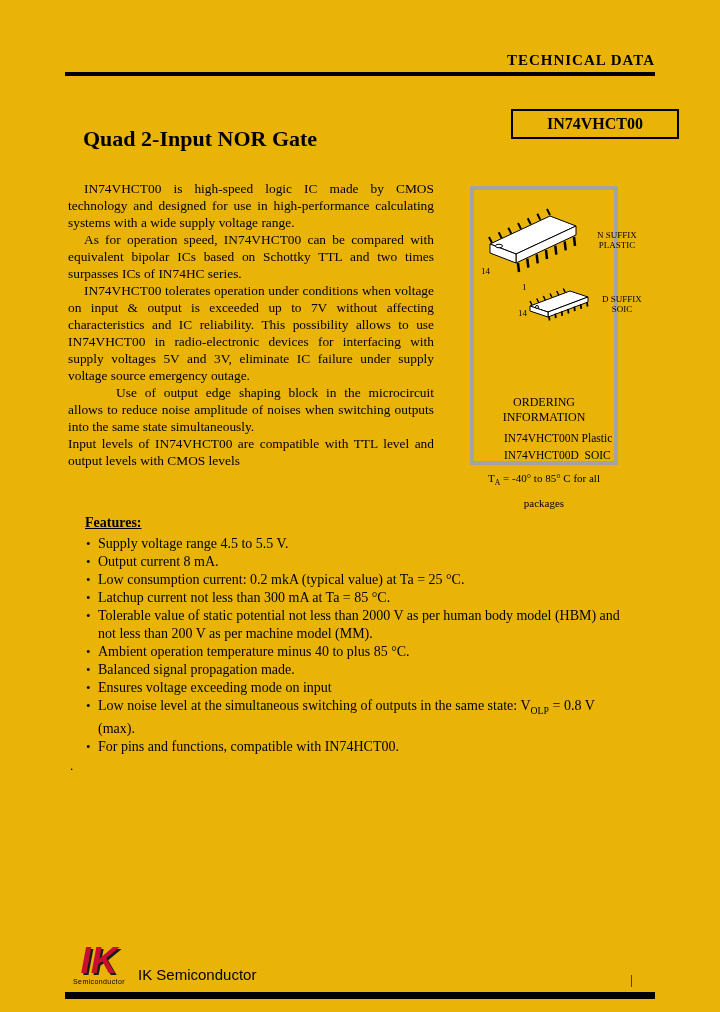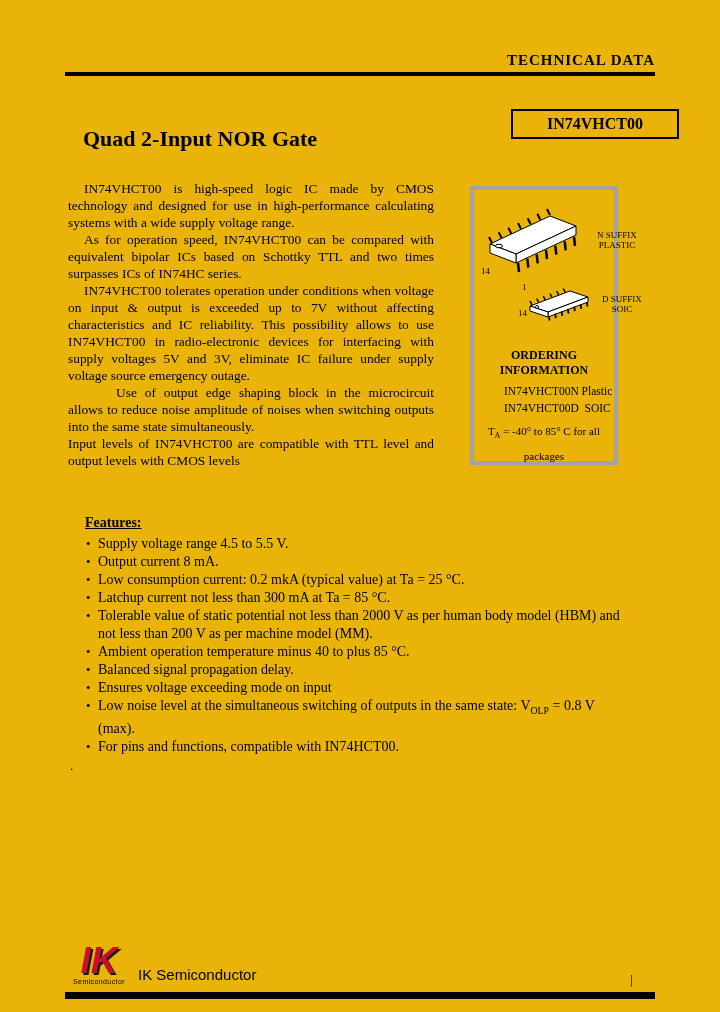--- a/index.html
+++ b/index.html
@@ -33,21 +33,21 @@
 
   .package-box {
     position:absolute; left:470px; top:186px; width:148px; height:279px;
     border:4px solid #a3a3a3;
   }
   .pkg-label { position:absolute; font-size:9px; line-height:10px; text-align:center; }
   .pin-num { position:absolute; font-size:9px; }
   .pkg-svg { position:absolute; }
 
   .ordering { position:absolute; left:0; right:0; top:158px; text-align:center; }
-  .ordering-title { font-size:12px; font-weight:bold; margin-bottom:5px; }
+  .ordering-title { font-size:12px; font-weight:normal; margin-bottom:5px;margin-top:47px; }
   .ordering-line { font-size:11.5px; line-height:17px; text-align:left; padding-left:30px; white-space:pre; }
   .temp-note { font-size:11px; line-height:20px; margin-top:4px; }
 
   .features {
     position:absolute; left:85px; top:514px; width:546px;
     font-size:14px; line-height:18px;
   }
   .features-heading { font-weight:bold; margin-bottom:3px;text-decoration:underline; }
   ul.feat { list-style:none; }
   ul.feat li { position:relative; padding-left:13px; text-align:left; }
@@ -137,21 +137,21 @@
 
   <div class="features">
     <div class="features-heading">Features:</div>
     <ul class="feat">
       <li>Supply voltage range 4.5 to 5.5 V.</li>
       <li>Output current 8 mA.</li>
       <li>Low consumption current: 0.2 mkA (typical value) at Ta = 25 °C.</li>
       <li>Latchup current not less than 300 mA at Ta = 85 °C.</li>
       <li>Tolerable value of static potential not less than 2000 V as per human body model (HBM) and not less than 200 V as per machine model (MM).</li>
       <li>Ambient operation temperature minus 40 to plus 85 °C.</li>
-      <li>Balanced signal propagation delay.</li>
+      <li>Balanced signal propagation made.</li>
       <li>Ensures voltage exceeding mode on input</li>
       <li><span>Low noise level at the simultaneous switching of outputs in the same state: V</span><sub>OLP</sub><span> = 0.8 V (max).</span></li>
       <li>For pins and functions, compatible with IN74HCT00.</li>
     </ul>
   </div>
 
   <div class="stray-dot">.</div>
 
   <div class="logo">
     <span class="logo-ik">IK</span>

